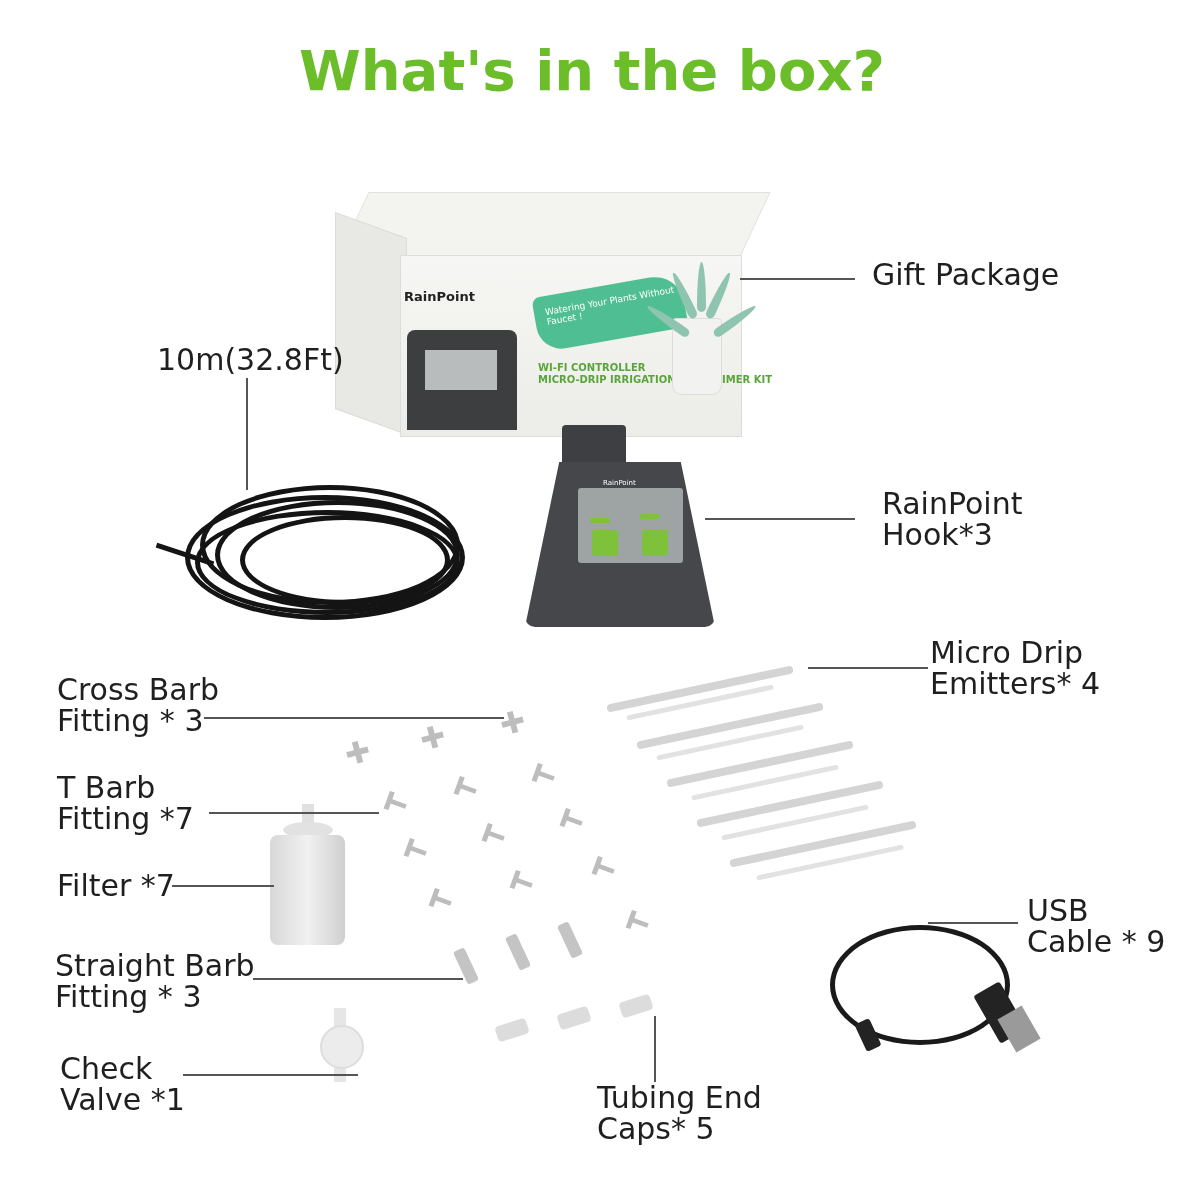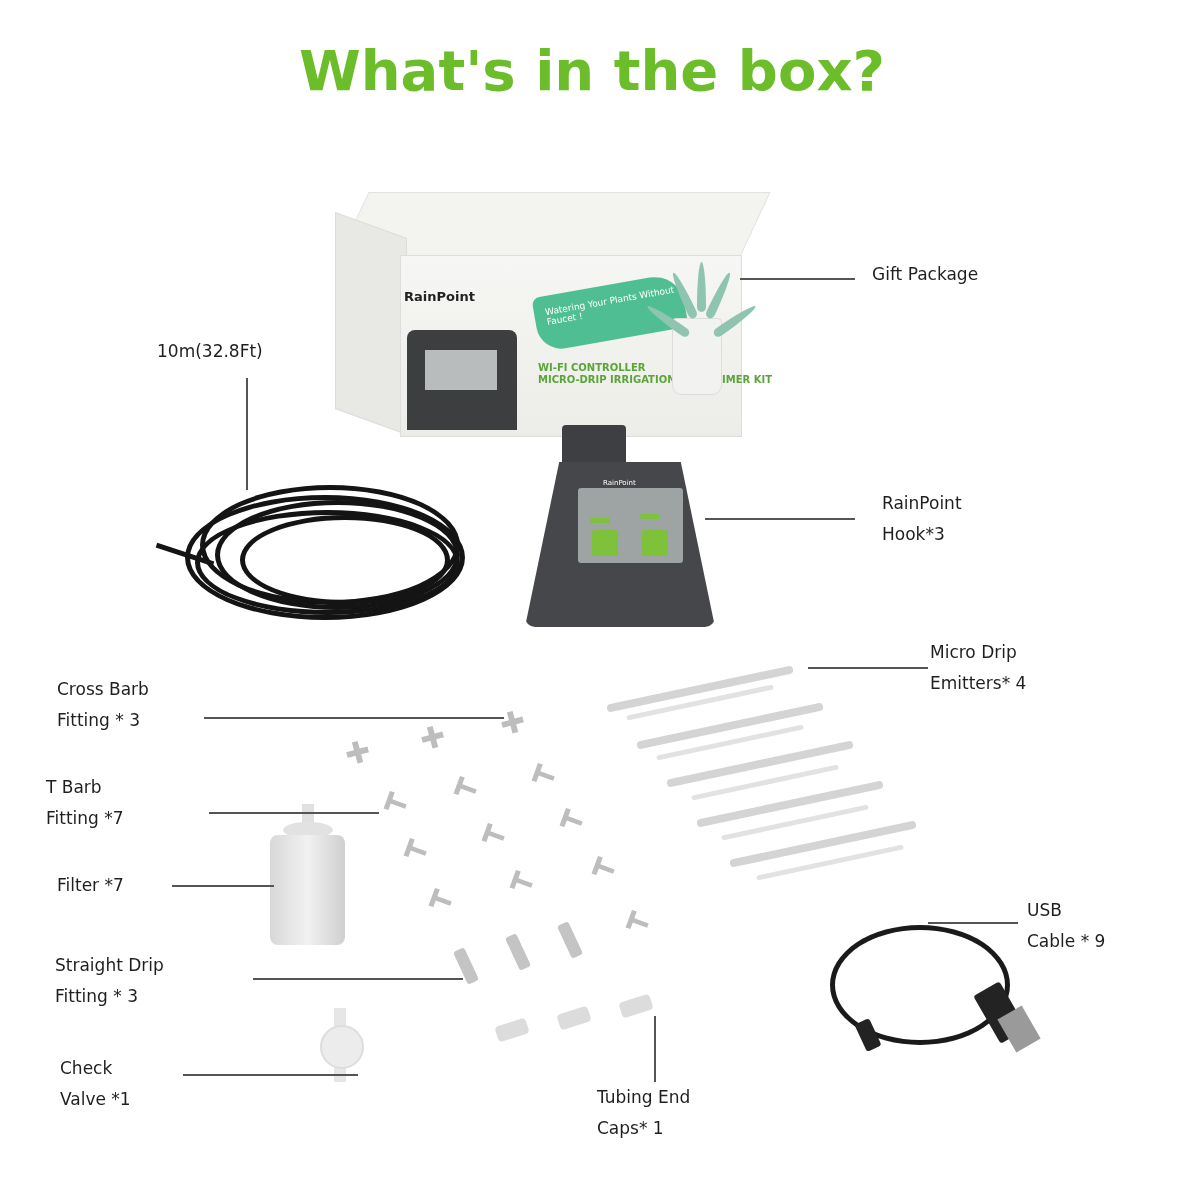--- a/index.html
+++ b/index.html
@@ -1,21 +1,21 @@
 <!DOCTYPE html>
 <html><head>
 <meta charset="utf-8">
 <style>
   html, body { margin:0; padding:0; }
   body { width:1200px; height:1200px; background:#ffffff; position:relative; overflow:hidden;
          font-family:"DejaVu Sans", "Liberation Sans", sans-serif; color:#1e1e1e; }
   .abs { position:absolute; }
   .title { left:0; top:38px; width:1184px; text-align:center; font-family:"DejaVu Sans", sans-serif;
            font-weight:bold; font-size:56px; letter-spacing:0px; }
-  .label { font-size:17px; line-height:31px; color:#1f1f1f; white-space:nowrap; }
+  .label { font-size:30px; line-height:31px; color:#1f1f1f; white-space:nowrap; }
   .line { background:#555; height:2px; }
   .vline { background:#555; width:2px; }
 
   
   .box-front { left:400px; top:255px; width:340px; height:180px; background:linear-gradient(#f6f6f4,#ecece8);
                border:1px solid #ddd; }
   .box-top { left:335px; top:192px; width:400px; height:70px; background:#f3f3f0;
              transform:skewX(-25deg); transform-origin:bottom left; border:1px solid #e2e2de; }
   .box-side { left:335px; top:225px; width:70px; height:195px; background:#e8e8e4; transform:skewY(20deg);
               border:1px solid #dcdcd8; }
@@ -165,65 +165,65 @@
 <div>
   <div class="abs usb-loop"></div>
   <div class="abs usb-plug"></div>
   <div class="abs usb-metal"></div>
   <div class="abs usbc-plug"></div>
 </div>
 
 <div class="abs line" style="left:740px;top:278px;width:115px"></div>
 <div class="abs label" style="left:872px;top:259px">Gift Package</div>
 
-<div class="abs label" style="left:157px;top:336px">10m(32.8Ft)</div>
+<div class="abs label" style="left:157px;top:344px">10m(32.8Ft)</div>
 <div class="abs vline" style="left:246px;top:378px;height:112px"></div>
 
 <div class="abs line" style="left:705px;top:518px;width:150px"></div>
 <div class="abs label" style="left:882px;top:488px">
   <div>RainPoint</div>
   <div>Hook*3</div>
 </div>
 
 <div class="abs line" style="left:808px;top:667px;width:120px"></div>
 <div class="abs label" style="left:930px;top:637px">
   <div>Micro Drip</div>
   <div>Emitters* 4</div>
 </div>
 
 <div class="abs label" style="left:57px;top:674px">
   <div>Cross Barb</div>
   <div>Fitting * 3</div>
 </div>
 <div class="abs line" style="left:204px;top:717px;width:300px"></div>
 
-<div class="abs label" style="left:46px;top:772px">
+<div class="abs label" style="left:57px;top:772px">
   <div>T Barb</div>
   <div>Fitting *7</div>
 </div>
 <div class="abs line" style="left:209px;top:812px;width:170px"></div>
 
 <div class="abs label" style="left:57px;top:870px">Filter *7</div>
 <div class="abs line" style="left:172px;top:885px;width:102px"></div>
 
 <div class="abs label" style="left:55px;top:950px">
-  <div>Straight Drip</div>
+  <div>Straight Barb</div>
   <div>Fitting * 3</div>
 </div>
 <div class="abs line" style="left:253px;top:978px;width:210px"></div>
 
 <div class="abs label" style="left:60px;top:1053px">
   <div>Check</div>
   <div>Valve *1</div>
 </div>
 <div class="abs line" style="left:183px;top:1074px;width:175px"></div>
 
 <div class="abs vline" style="left:654px;top:1016px;height:66px"></div>
 <div class="abs label" style="left:597px;top:1082px">
   <div>Tubing End</div>
-  <div>Caps* 1</div>
+  <div>Caps* 5</div>
 </div>
 
 <div class="abs line" style="left:928px;top:922px;width:90px"></div>
 <div class="abs label" style="left:1027px;top:895px">
   <div>USB</div>
   <div>Cable * 9</div>
 </div>
 
 </body></html>

